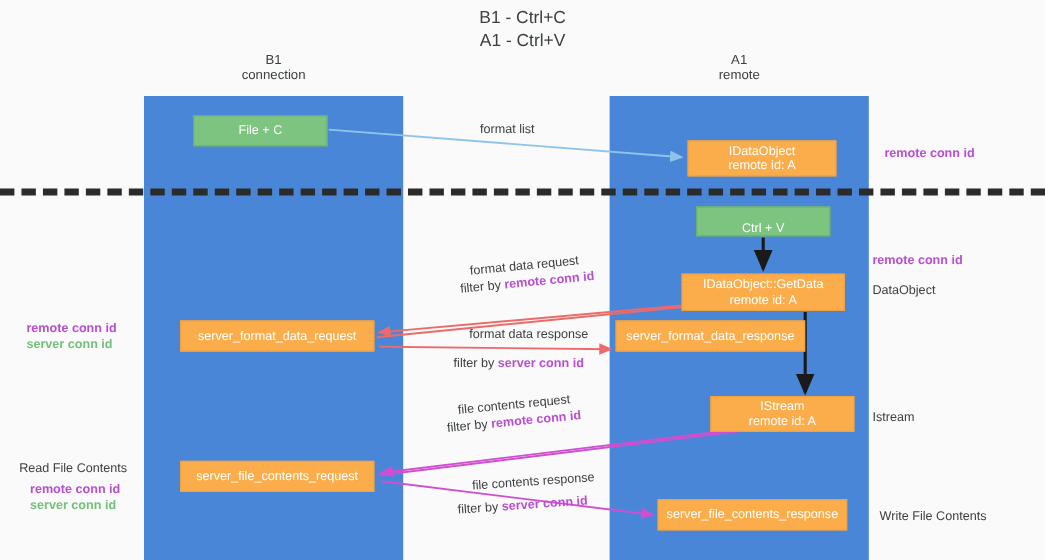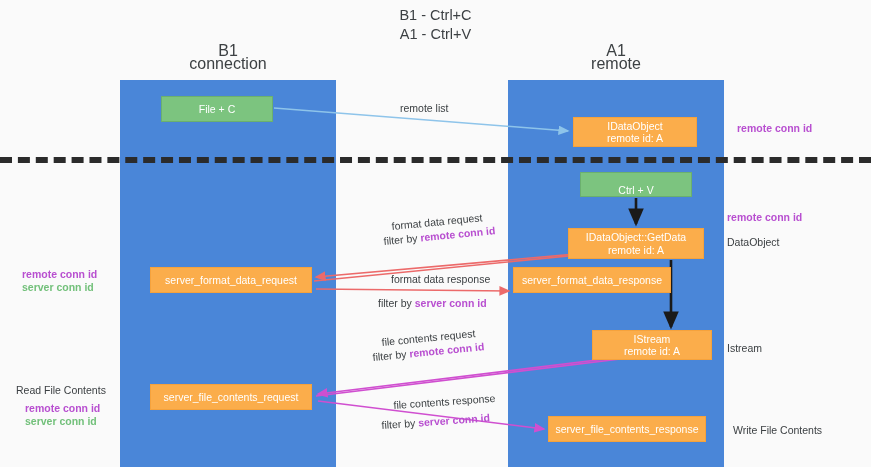--- a/index.html
+++ b/index.html
@@ -4,21 +4,21 @@
 <style>
   html,body{margin:0;padding:0;background:#fafafa;}
   body{width:871px;height:467px;position:relative;overflow:hidden;
        font-family:"Liberation Sans","DejaVu Sans",sans-serif;color:#3c4043;}
   #stage{position:absolute;left:0;top:0;width:871px;height:467px;}
 
   .lane{position:absolute;background:#4a86d8;}
   #lane-b1{left:120px;top:80px;width:216px;height:387px;}
   #lane-a1{left:508px;top:80px;width:216px;height:387px;}
 
-  .lane-head{position:absolute;text-align:center;font-size:16px;line-height:13px;color:#3c4043;}
+  .lane-head{position:absolute;text-align:center;font-size:11px;line-height:13px;color:#3c4043;}
   #head-b1{left:120px;top:44px;width:216px;}
   #head-a1{left:508px;top:44px;width:216px;}
   .lane-head .l1{display:block;}
   .lane-head .l2{display:block;}
 
   #title{position:absolute;left:0;top:6px;width:871px;text-align:center;
          font-size:14.5px;line-height:19px;color:#3c4043;}
   #title span{display:block;}
 
   .box{position:absolute;box-sizing:border-box;display:flex;flex-direction:column;
@@ -190,21 +190,21 @@
   <div class="side-label plain" id="lbl-read">
     <span>Read File Contents</span>
   </div>
 
   <div class="side-label" id="lbl-left-2">
     <b class="purple">remote conn id</b>
     <b class="green-t">server conn id</b>
   </div>
 
   <div class="mid-label" id="m-formatlist">
-    <span>remote list</span>
+    <span>format list</span>
   </div>
 
   <div class="mid-label" id="m-fdreq">
     <span>format data request</span>
   </div>
   <div class="mid-label" id="m-fdreq2">
     <span>filter by </span><span class="purple">remote conn id</span>
   </div>
 
   <div class="mid-label" id="m-fdres">

